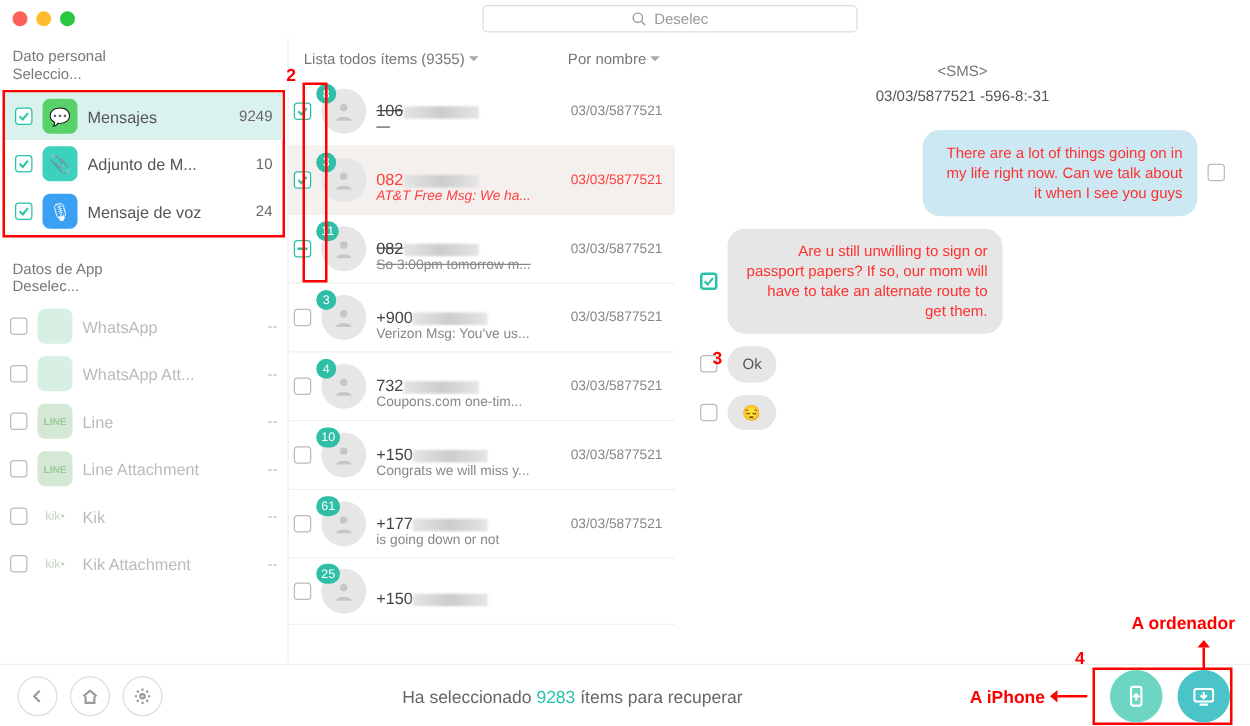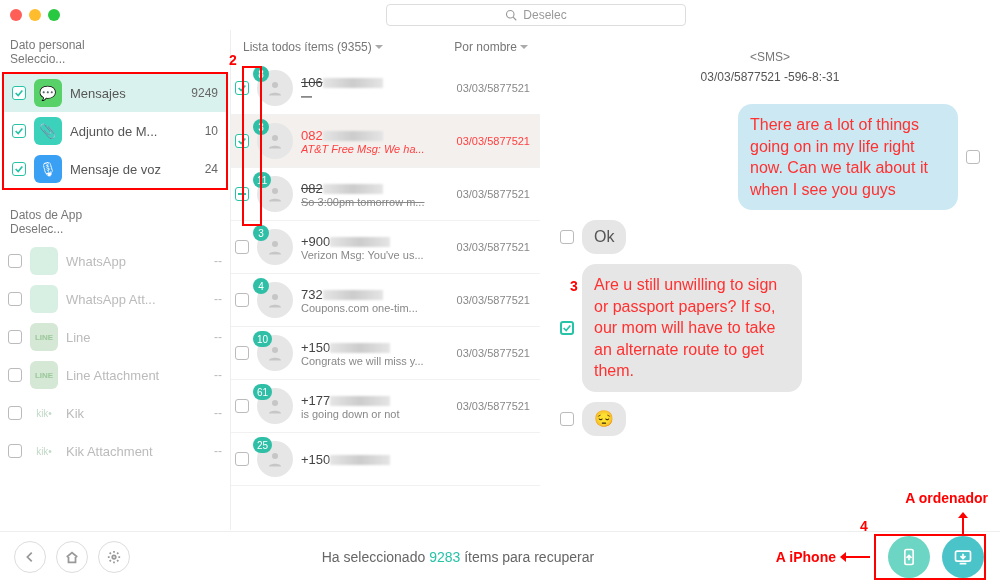--- a/index.html
+++ b/index.html
@@ -35,33 +35,33 @@
   .ic-kik{background:transparent;color:#c1d9c7;font-size:10px;font-weight:normal;}
   .redbox { border:2px solid #ff0000; }
   .col2-hdr{ display:flex; justify-content:space-between; padding:10px 12px 8px 12px; font-size:12px; color:#777;}
   .thread-list{ height:460px; overflow:hidden;}
   .thread { display:flex; align-items:center; padding:8px 10px 8px 4px; border-bottom:1px solid #f1f1f1; gap:8px;}
   .thread.sel{ background:#f4f0ee;}
   .thread.strike .title, .thread.strike .prev{ text-decoration:line-through; }
   .avatar{ width:36px; height:36px; border-radius:50%; background:#e6e6e6; display:flex; align-items:center;justify-content:center; color:#bbb; position:relative;}
   .avatar svg{width:18px;height:18px;fill:#c6c6c6;}
   .badge{ position:absolute; top:-4px; left:-4px; background:#2fbfa6; color:#fff; min-width:16px; height:16px; padding:0 4px; border-radius:8px; font-size:10px; display:flex;align-items:center;justify-content:center;}
-  .tbody{ flex:1; min-width:0;}
+  .tbody{ flex:1; min-width:0;margin-top:11px;}
   .title{ font-size:13px; color:#444; white-space:nowrap; overflow:hidden; text-overflow:ellipsis;}
   .title.red{color:#ff4040;}
   .prev{ font-size:11px; color:#888; white-space:nowrap; overflow:hidden; text-overflow:ellipsis;}
   .prev.red{color:#ff4040;font-style:italic;}
   .date{ font-size:11px; color:#888; white-space:nowrap;}
   .date.red{color:#ff4040;}
   .col3-inner{ padding:20px; font-size:12px;}
   .sms-hdr{text-align:center; color:#777; font-size:12px; margin-bottom:6px;}
   .sms-sub{text-align:center; color:#555; font-size:12px; margin-bottom:20px;}
   .msg-row{ display:flex; align-items:center; gap:8px; margin:10px 0;}
   .msg-row.out{ justify-content:flex-end;}
-  .bubble{ max-width:220px; padding:10px 12px; border-radius:14px; font-size:16px; line-height:1.35;}
+  .bubble{ max-width:220px; padding:10px 12px; border-radius:14px; font-size:12px; line-height:1.35;text-align:right;}
   .bubble.in{ background:#e6e6e6; color:#555;}
   .bubble.out{ background:#cce9f3; color:#555;}
   .bubble.redtxt{ color:#ff3030;}
   .bubble.ok{ padding:6px 12px;}
   .footer{ position:absolute; bottom:0; left:0; right:0; height:50px; border-top:1px solid #eee; display:flex; align-items:center; padding:0 14px; background:#fff;}
   .footbtn{ width:32px;height:32px;border:1px solid #ddd;border-radius:50%; display:flex;align-items:center;justify-content:center; margin-right:10px; color:#999;}
   .footbtn svg{width:14px;height:14px;fill:none;stroke:#999;stroke-width:2;}
   .foot-text{ flex:1; text-align:center; font-size:14px; color:#666;}
   .foot-text .num{ color:#26c3a7;}
   .export{ width:42px;height:42px;border-radius:50%; display:flex;align-items:center;justify-content:center; margin-left:12px; color:#fff;}
@@ -322,30 +322,30 @@
   <div class="col3">
     <div class="col3-inner">
       <div class="sms-hdr">&lt;SMS&gt;</div>
       <div class="sms-sub">03/03/5877521 -596-8:-31</div>
       <div id="msg-list">
           <div class="msg-row out">
             <span class="bubble out redtxt ">There are a lot of things going on in my life right now. Can we talk about it when I see you guys</span>
             <span class="chk  "></span>
           </div>
           <div class="msg-row in">
-            <span class="chk  "></span>
-            <span class="bubble in  ok">Ok</span>
-          </div>
-          <div class="msg-row in">
             <span class="chk on redbox">
               <svg viewBox="0 0 12 12">
                 <path d="M2 6l3 3 5-6"></path>
               </svg>
             </span>
             <span class="bubble in redtxt ">Are u still unwilling to sign or passport papers? If so, our mom will have to take an alternate route to get them.</span>
+          </div>
+          <div class="msg-row in">
+            <span class="chk  "></span>
+            <span class="bubble in  ok">Ok</span>
           </div>
           <div class="msg-row in">
             <span class="chk  "></span>
             <span class="bubble in  ok">😔</span>
           </div>
         </div>
     </div>
     <span class="ann" style="left:30px; top:248px;">3</span>
   </div>
 </div>

